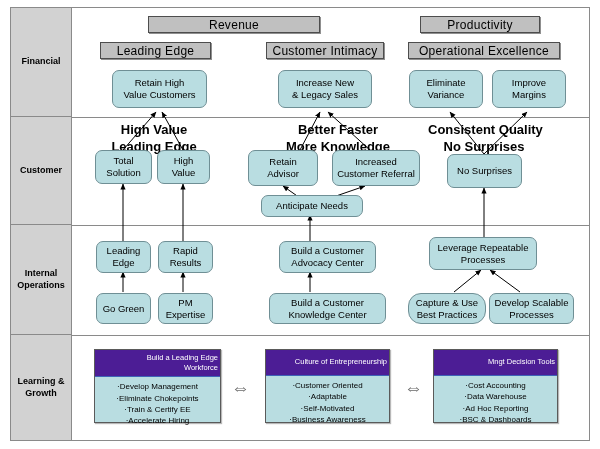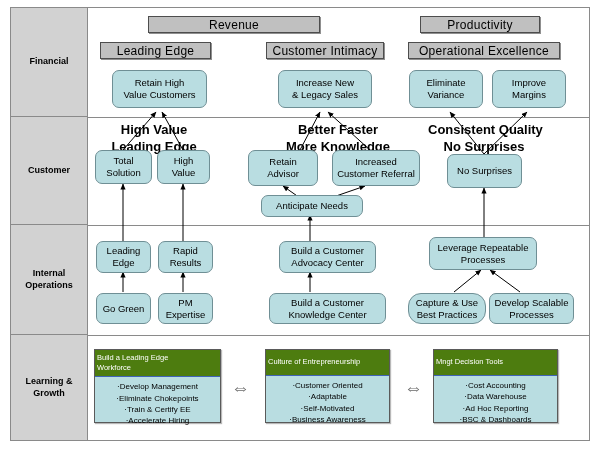--- a/index.html
+++ b/index.html
@@ -7,21 +7,21 @@
        font-family:"Liberation Sans","DejaVu Sans",sans-serif;
        -webkit-font-smoothing:antialiased;}
 
   #stage{position:relative;width:600px;height:449px;background:#fff;}
 
   
   .frame{position:absolute;left:10px;top:7px;width:580px;height:434px;
          border:1px solid #8a8a8a;box-sizing:border-box;background:#fff;}
   .rowline{position:absolute;left:10px;width:580px;height:0;
            border-top:1px solid #8a8a8a;}
-  .perspective{position:absolute;left:11px;width:77px;
+  .perspective{position:absolute;left:11px;width:61px;
                background:#d2d2d2;border-right:1px solid #8a8a8a;
                border-bottom:1px solid #8a8a8a;
                display:flex;align-items:center;justify-content:center;
                text-align:center;font-size:9px;font-weight:bold;color:#000;
                line-height:1.25;box-sizing:border-box;}
 
   
   .bar{position:absolute;background:#c0c0c0;border:1px solid #4d4d4d;
        box-shadow:1px 1px 0 #8f8f8f;
        display:flex;align-items:center;justify-content:center;
@@ -30,21 +30,21 @@
   
   .obj{position:absolute;background:#b9dde1;border:1px solid #6f8f95;
        border-radius:7px;display:flex;align-items:center;
        justify-content:center;text-align:center;
        font-size:9.5px;color:#000;line-height:1.22;box-sizing:border-box;
        padding:1px 2px;}
 
   
   .card{position:absolute;border:1px solid #5a5a5a;box-sizing:border-box;
         background:#b9dde1;box-shadow:1px 1px 1px rgba(0,0,0,.28);}
-  .card .hd{background:#4d7c0f;color:#fff;font-size:7.5px;text-align:left;
+  .card .hd{background:#4c1d95;color:#fff;font-size:7.5px;text-align:right;
             line-height:1.35;padding:3px 2px;border-bottom:1px solid #3f63b8;}
   .card .bd{font-size:8px;color:#000;text-align:center;line-height:1.42;
             padding:4px 2px 3px;}
 
   
   svg.links{position:absolute;left:0;top:0;width:600px;height:449px;
             pointer-events:none;}
   .edgelabel{position:absolute;font-size:13px;font-weight:bold;color:#000;
              text-align:center;line-height:1.3;white-space:nowrap;}
   .dbl{position:absolute;font-size:19px;color:#6a6a6a;line-height:1;}

